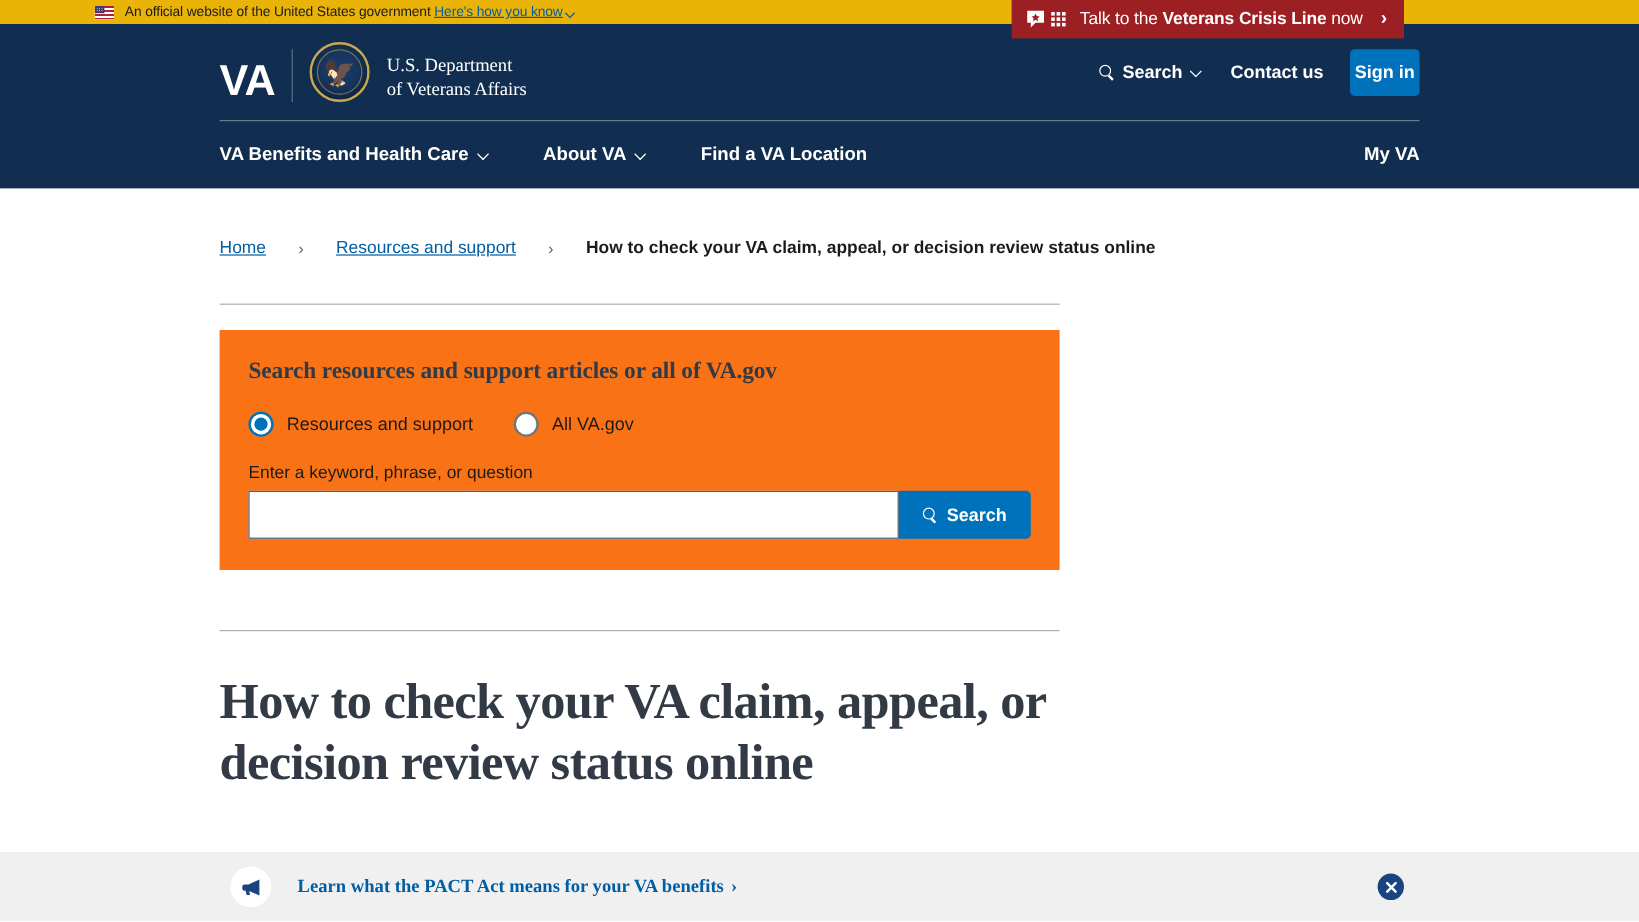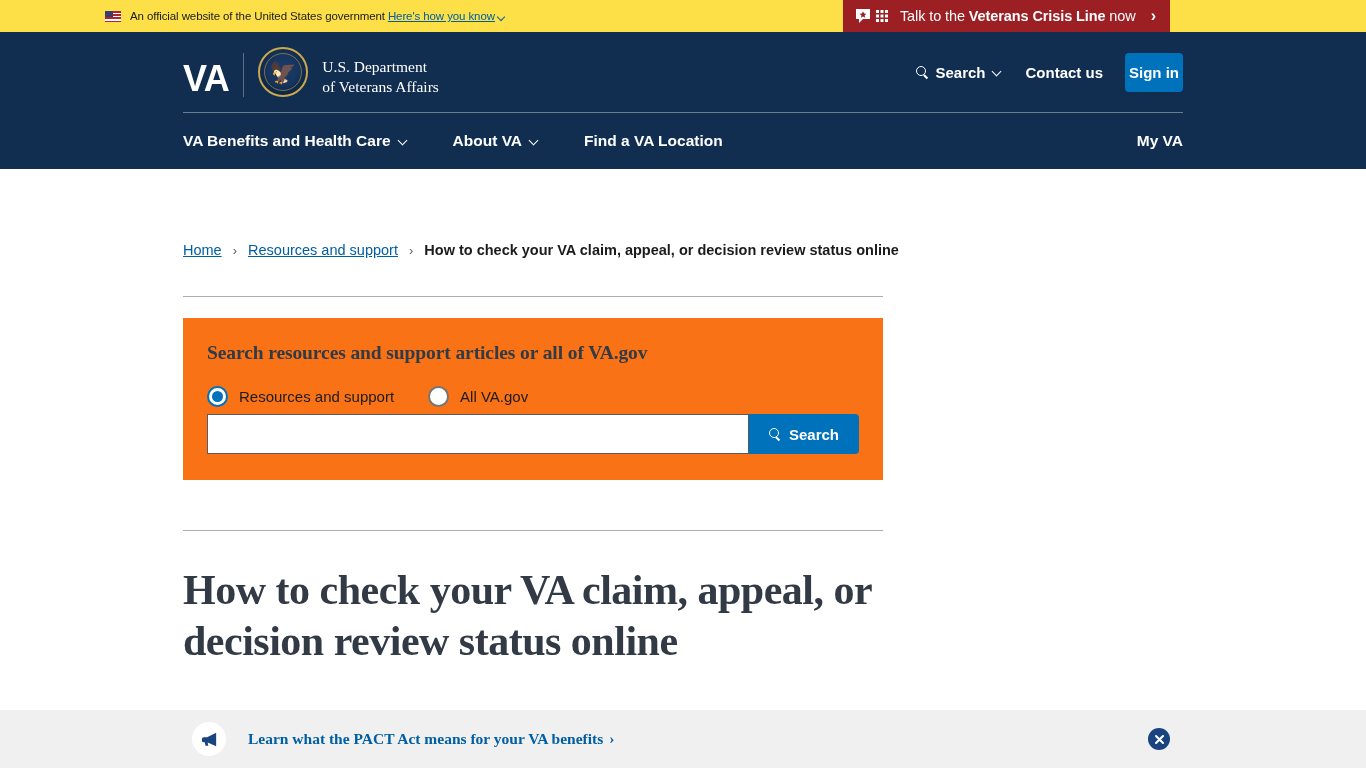--- a/index.html
+++ b/index.html
@@ -6,25 +6,25 @@
   html, body {
     width: 1366px; height: 768px;
     overflow: hidden;
     background: #ffffff;
     font-family: "Liberation Sans", sans-serif;
   }
   .page { position: relative; width: 1366px; height: 768px; }
 
   
   .gov-banner {
-    height: 32px;
-    background: #fde047;
+    height: 20px;
+    background: #eab308;
     display: flex;
     align-items: center;
-    padding-left: 105px;
+    padding-left: 79px;
     font-size: 11.5px;
     color: #1b1b1b;
     letter-spacing: -0.1px;
   }
   .flag-icon {
     width: 16px; height: 11px;
     margin-right: 9px;
     position: relative;
     display: inline-block;
     background: #ffffff;
@@ -144,24 +144,23 @@
   }
   .nav-left { display: flex; align-items: center; gap: 44px; }
   .nav-item {
     color: #ffffff; font-size: 15.5px; font-weight: 700;
     display: flex; align-items: center; gap: 7px; cursor: pointer; white-space: nowrap;
   }
 
   
   .main { width: 1000px; margin: 0 auto; position: relative; }
   .breadcrumb {
-    display: flex; align-items: center; gap: 11px;
+    display: flex; align-items: center; gap: 27px;
     padding: 42px 0 0 0;
     font-size: 14.5px;
-    margin-top: 31px;
   }
   .crumb-link { color: #005ea2; text-decoration: underline; cursor: pointer; white-space: nowrap; }
   .crumb-sep { color: #5b616b; font-size: 13px; }
   .crumb-current { color: #1b1b1b; font-weight: 700; white-space: nowrap; }
 
   .hr-top { width: 700px; height: 1px; background: #a9aeb1; margin-top: 38px; }
 
   .search-panel {
     width: 700px; background: #f97316;
     margin-top: 21px; padding: 24px 24px 26px 24px;
@@ -343,20 +342,21 @@
       <div class="radio-row">
         <label class="radio-opt">
           <span class="radio-ctl checked"></span>
           <span class="radio-label">Resources and support</span>
         </label>
         <label class="radio-opt">
           <span class="radio-ctl"></span>
           <span class="radio-label">All VA.gov</span>
         </label>
       </div>
+      <div class="field-label">Enter a keyword, phrase, or question</div>
       <div class="search-row">
         <input class="search-input" type="text" value="" placeholder="" style="">
         <button class="search-btn">
           <span class="mag"></span>
           <span>Search</span>
         </button>
       </div>
     </section>
 
     <div class="hr-bottom"></div>

